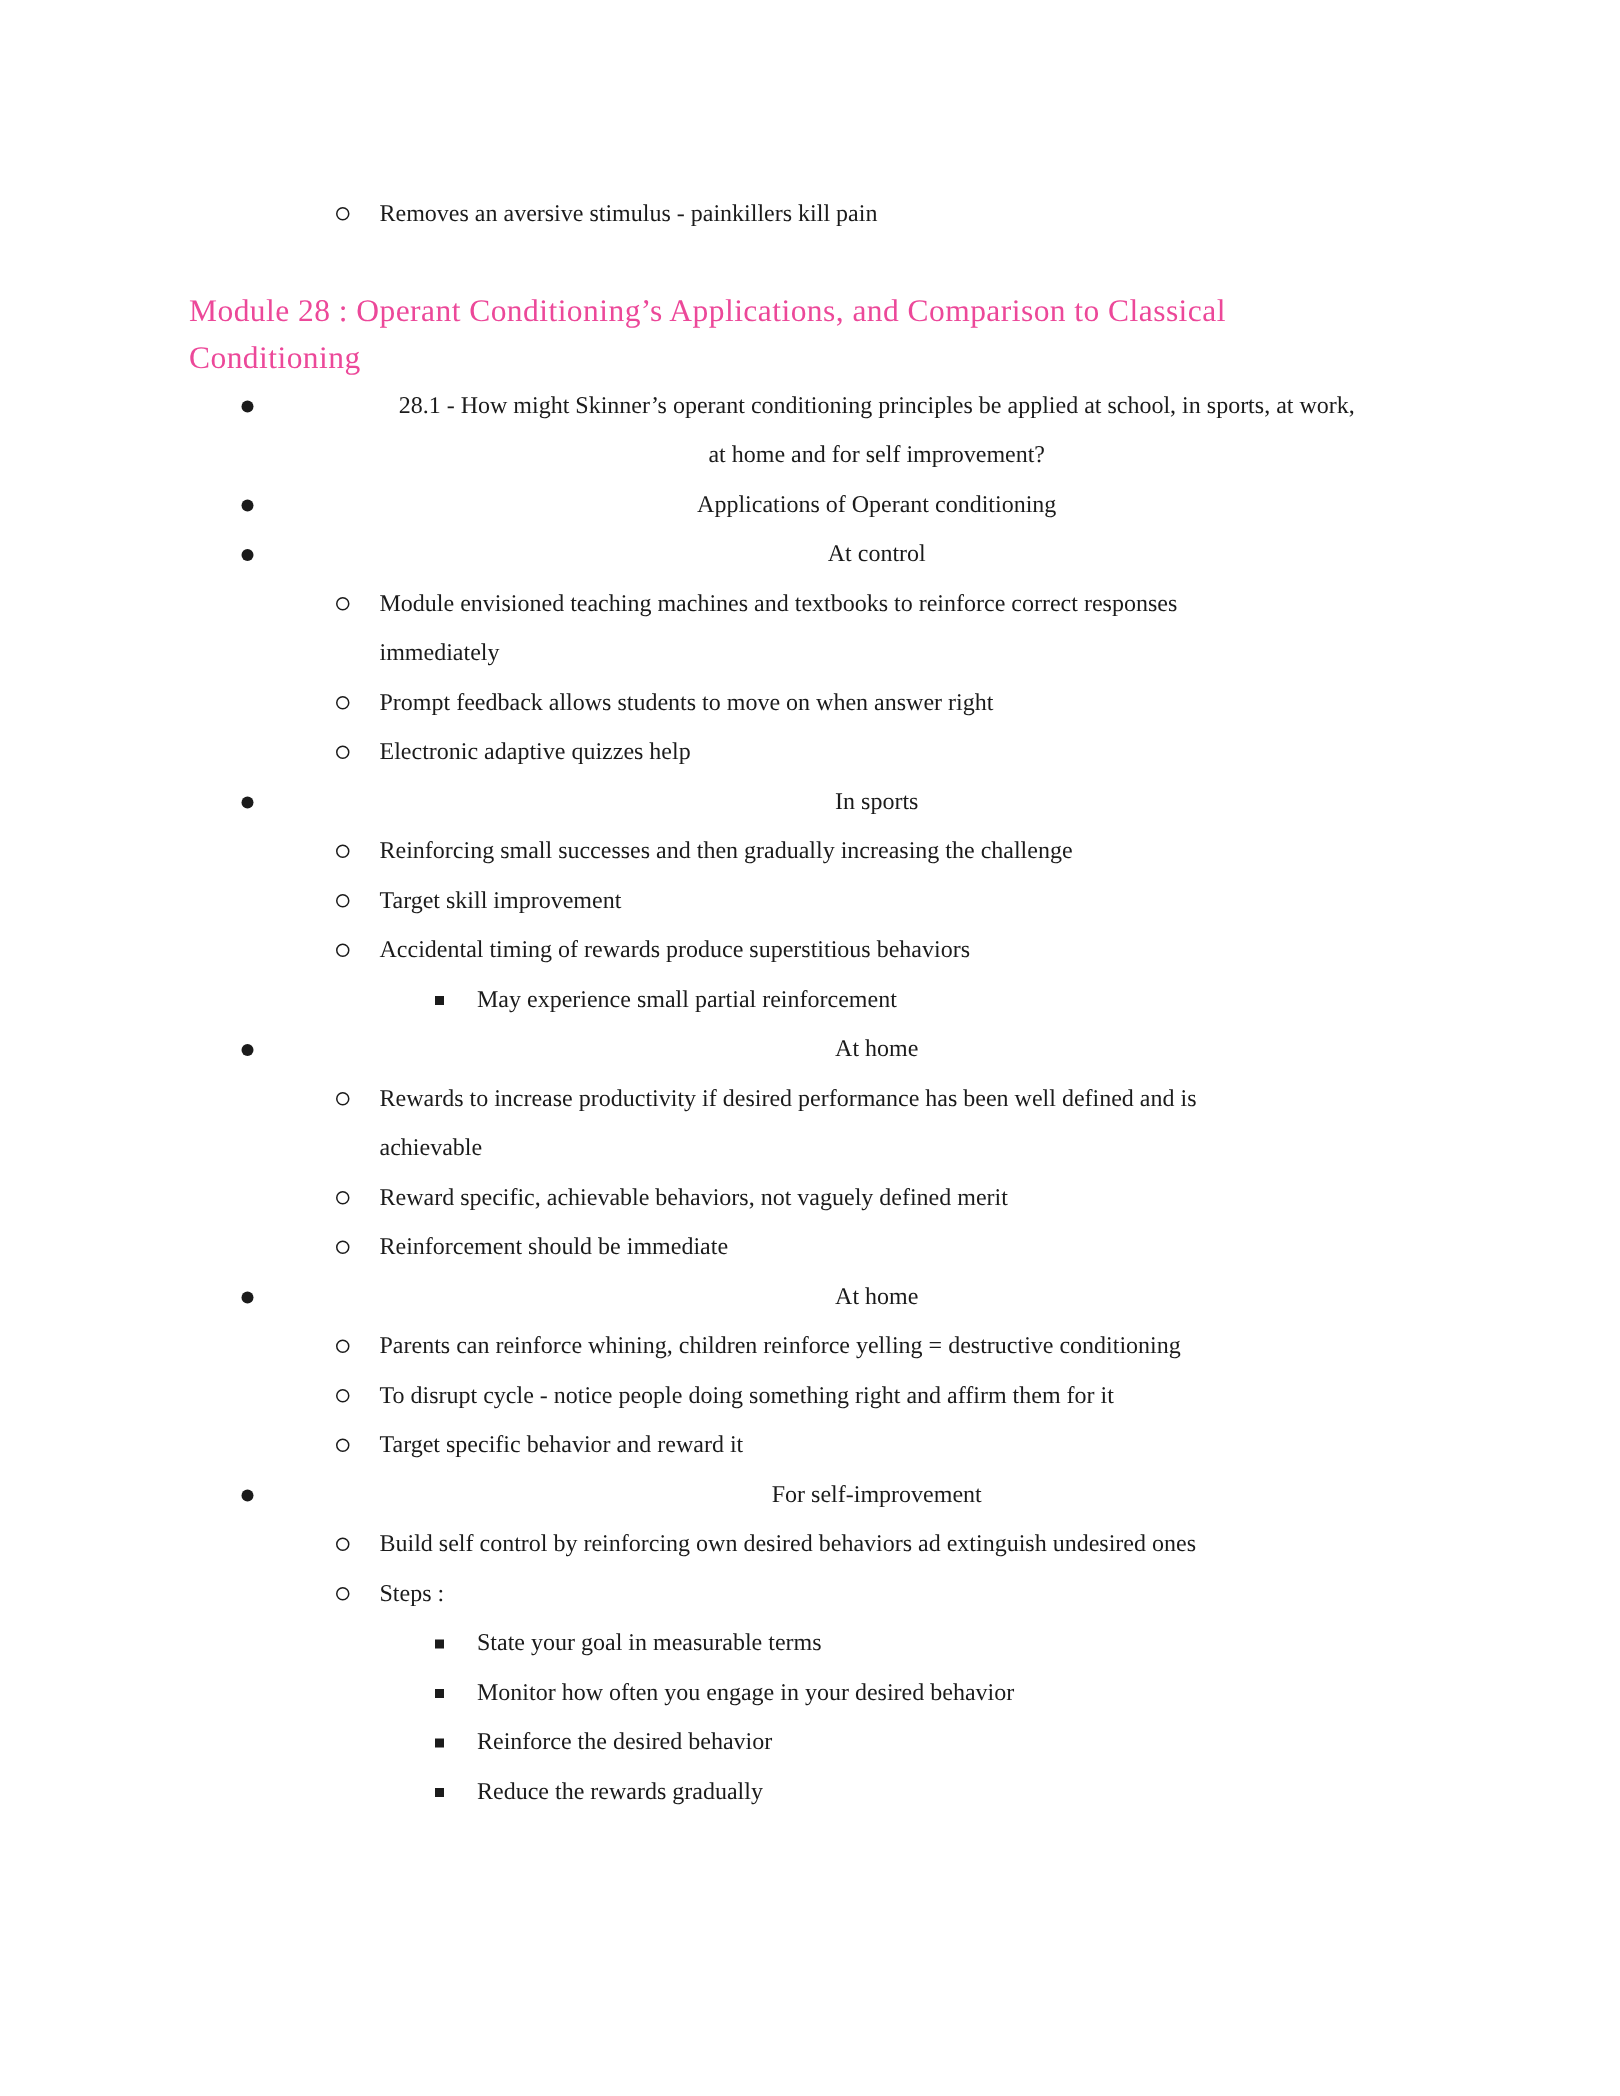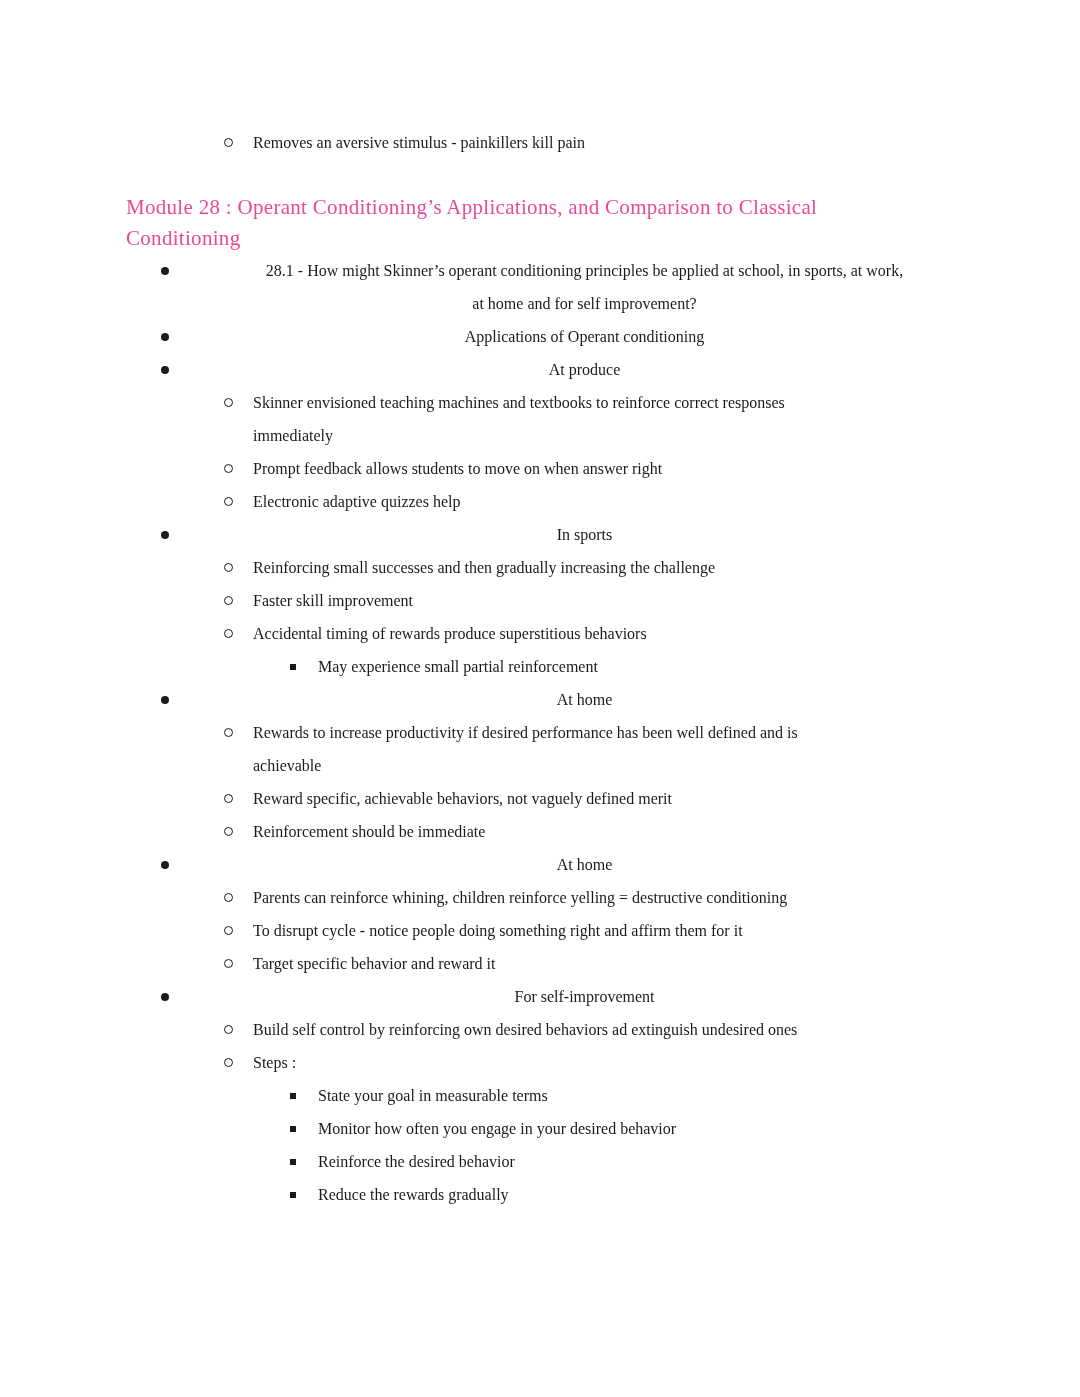--- a/index.html
+++ b/index.html
@@ -103,27 +103,27 @@
       </div>
       <div class="item lvl1">
         <span class="bullet b1"></span>
         <div class="text">
           <div class="line">Applications of Operant conditioning</div>
         </div>
       </div>
       <div class="item lvl1">
         <span class="bullet b1"></span>
         <div class="text">
-          <div class="line">At produce</div>
-        </div>
-      </div>
-      <div class="item lvl2">
-        <span class="bullet b2"></span>
-        <div class="text">
-          <div class="line">Skinner envisioned teaching machines and textbooks to reinforce correct responses</div>
+          <div class="line">At control</div>
+        </div>
+      </div>
+      <div class="item lvl2">
+        <span class="bullet b2"></span>
+        <div class="text">
+          <div class="line">Module envisioned teaching machines and textbooks to reinforce correct responses</div>
           <div class="line">immediately</div>
         </div>
       </div>
       <div class="item lvl2">
         <span class="bullet b2"></span>
         <div class="text">
           <div class="line">Prompt feedback allows students to move on when answer right</div>
         </div>
       </div>
       <div class="item lvl2">
@@ -140,21 +140,21 @@
       </div>
       <div class="item lvl2">
         <span class="bullet b2"></span>
         <div class="text">
           <div class="line">Reinforcing small successes and then gradually increasing the challenge</div>
         </div>
       </div>
       <div class="item lvl2">
         <span class="bullet b2"></span>
         <div class="text">
-          <div class="line">Faster skill improvement</div>
+          <div class="line">Target skill improvement</div>
         </div>
       </div>
       <div class="item lvl2">
         <span class="bullet b2"></span>
         <div class="text">
           <div class="line">Accidental timing of rewards produce superstitious behaviors</div>
         </div>
       </div>
       <div class="item lvl3">
         <span class="bullet b3"></span>

